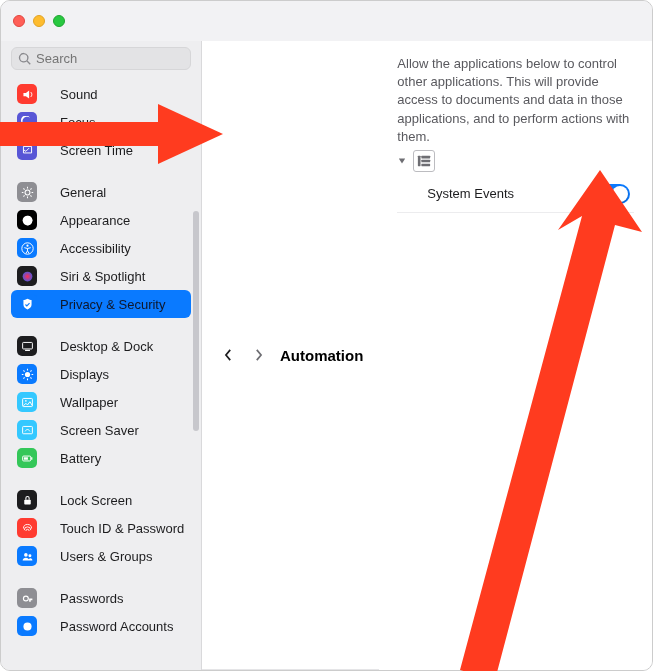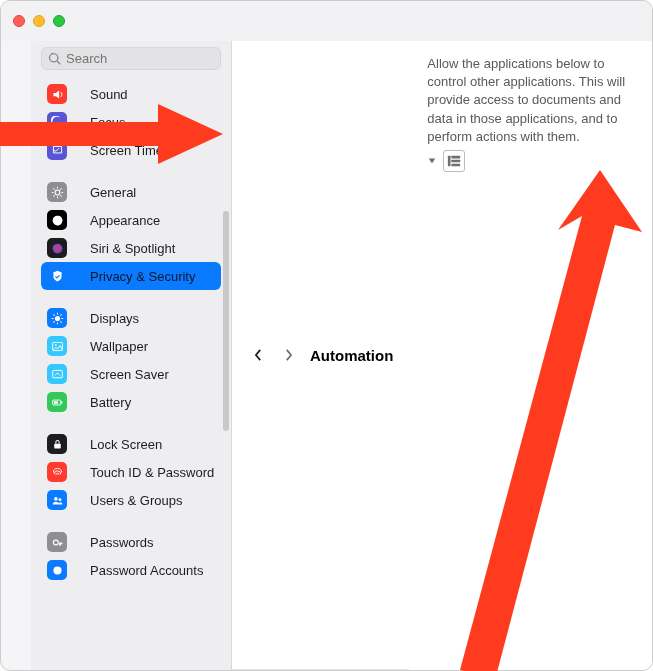--- a/index.html
+++ b/index.html
@@ -5,21 +5,21 @@
   * { box-sizing: border-box; margin: 0; padding: 0; font-family: -apple-system, "Helvetica Neue", Arial, sans-serif; }
   body { width: 653px; height: 671px; background: #fff; overflow: hidden; position: relative; }
   .window { width: 653px; height: 671px; display: flex; flex-direction: column; border: 1px solid #ccc; border-radius: 10px; overflow: hidden; background: #f5f5f7; }
   .titlebar { height: 40px; display: flex; align-items: center; padding: 0 12px; background: #f2f2f4; }
   .traffic { display: flex; gap: 8px; }
   .dot { width: 12px; height: 12px; border-radius: 50%; }
   .dot.red { background: #ff5f57; border: 0.5px solid #e14640; }
   .dot.yellow { background: #febc2e; border: 0.5px solid #e1a325; }
   .dot.green { background: #28c840; border: 0.5px solid #20a532; }
   .body { flex: 1; display: flex; min-height: 0; }
-  .sidebar { width: 200px; background: #eeeef0; display: flex; flex-direction: column; padding: 6px 10px 0 10px; position: relative; margin-left: 30px; }
+  .sidebar { width: 200px; background: #eeeef0; display: flex; flex-direction: column; padding: 6px 10px 0 10px; position: relative; }
   .search { display: flex; align-items: center; background: #e3e3e5; border: 1px solid #d6d6d8; border-radius: 6px; padding: 3px 6px; margin-bottom: 10px; }
   .search svg { width: 14px; height: 14px; fill: #8a8a8e; margin-right: 4px; flex: none; }
   .search input { border: none; background: transparent; outline: none; font-size: 13px; color: #555; width: 100%; }
   .group { margin-bottom: 14px; }
   .item { display: flex; align-items: center; gap: 23px; padding: 4px 6px; border-radius: 6px; font-size: 13px; color: #1d1d1f; cursor: default; }
   .item.selected { background: #0a7aff; color: #0f172a; }
   .icon { width: 20px; height: 20px; border-radius: 5px; display: flex; align-items: center; justify-content: center; flex: none; }
   .icon svg { width: 13px; height: 13px; fill: #fff; }
   .scrollbar { position: absolute; right: 2px; top: 170px; width: 6px; height: 220px; background: #c7c7cc; border-radius: 3px; }
   .main { flex: 1; background: #fff; display: flex; flex-direction: row; border-left: 1px solid #d9d9db; }
@@ -134,20 +134,36 @@
                       <stop offset="1" stop-color="#5856d6"></stop>
                     </radialGradient>
                   </defs>
                   <circle cx="8" cy="8" r="6"></circle>
                   <path d="M8 2a6 6 0 010 12z" fill="#fff"></path>
                 </svg>
               </span>
               <span>Appearance</span>
             </div>
             <div class="item">
+              <span class="icon" style="background: rgb(10, 122, 255);">
+                <svg viewBox="0 0 16 16">
+                  <defs>
+                    <radialGradient id="sg">
+                      <stop offset="0" stop-color="#ff2d55"></stop>
+                      <stop offset="1" stop-color="#5856d6"></stop>
+                    </radialGradient>
+                  </defs>
+                  <circle cx="8" cy="8" r="7" fill="none" stroke="#fff" stroke-width="1.2"></circle>
+                  <circle cx="8" cy="4.5" r="1.3"></circle>
+                  <path d="M4 7l4 1 4-1M8 8v3l-2 3M8 11l2 3" stroke="#fff" stroke-width="1.2" fill="none"></path>
+                </svg>
+              </span>
+              <span>Accessibility</span>
+            </div>
+            <div class="item">
               <span class="icon" style="background: rgb(29, 29, 31);">
                 <svg viewBox="0 0 16 16">
                   <defs>
                     <radialGradient id="sg">
                       <stop offset="0" stop-color="#ff2d55"></stop>
                       <stop offset="1" stop-color="#5856d6"></stop>
                     </radialGradient>
                   </defs>
                   <circle cx="8" cy="8" r="6" fill="url(#sg)"></circle>
                 </svg>
@@ -164,20 +180,35 @@
                     </radialGradient>
                   </defs>
                   <path d="M8 1c2 1 4 1.5 5 1.5V8c0 3-2 5-5 6-3-1-5-3-5-6V2.5C4 2.5 6 2 8 1z" fill="#fff"></path>
                   <path d="M5.5 8l1.7 1.7L10.5 6.4" fill="none" stroke="#0a7aff" stroke-width="1.4"></path>
                 </svg>
               </span>
               <span>Privacy &amp; Security</span>
             </div>
           </div>
           <div class="group">
+            <div class="item">
+              <span class="icon" style="background: rgb(29, 29, 31);">
+                <svg viewBox="0 0 16 16">
+                  <defs>
+                    <radialGradient id="sg">
+                      <stop offset="0" stop-color="#ff2d55"></stop>
+                      <stop offset="1" stop-color="#5856d6"></stop>
+                    </radialGradient>
+                  </defs>
+                  <rect x="2" y="3" width="12" height="8" rx="1" fill="none" stroke="#fff" stroke-width="1.2"></rect>
+                  <rect x="5" y="12" width="6" height="1.5"></rect>
+                </svg>
+              </span>
+              <span>Desktop &amp; Dock</span>
+            </div>
             <div class="item">
               <span class="icon" style="background: rgb(10, 122, 255);">
                 <svg viewBox="0 0 16 16">
                   <defs>
                     <radialGradient id="sg">
                       <stop offset="0" stop-color="#ff2d55"></stop>
                       <stop offset="1" stop-color="#5856d6"></stop>
                     </radialGradient>
                   </defs>
                   <circle cx="8" cy="8" r="3.2"></circle>
@@ -341,20 +372,24 @@
           </span>
           <span class="appicon">
             <svg viewBox="0 0 16 16">
                 <rect x="1" y="2" width="3" height="12" rx="0.5"></rect>
                 <rect x="5" y="2" width="10" height="3" rx="0.5"></rect>
                 <rect x="5" y="6.5" width="10" height="3" rx="0.5"></rect>
                 <rect x="5" y="11" width="10" height="3" rx="0.5"></rect>
               </svg>
           </span>
         </div>
+        <div class="permrow">
+          <span class="permlabel">System Events</span>
+          <div class="toggle"></div>
+        </div>
       </div>
     </div>
   </div>
 </div>
 
 <svg class="arrow1" viewBox="0 0 225 60">
   <rect x="0" y="18" width="170" height="24" fill="#ff3b1f"></rect>
   <polygon points="160,0 225,30 160,60" fill="#ff3b1f"></polygon>
 </svg>
 <svg class="arrow2" viewBox="0 0 210 510">

